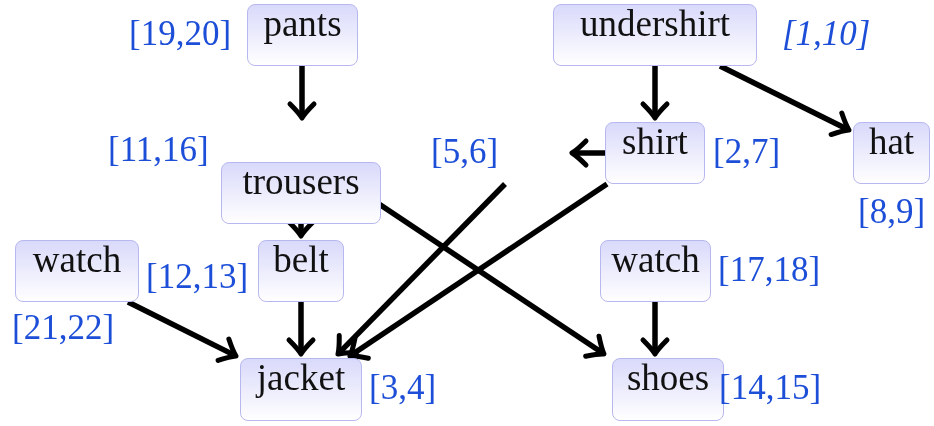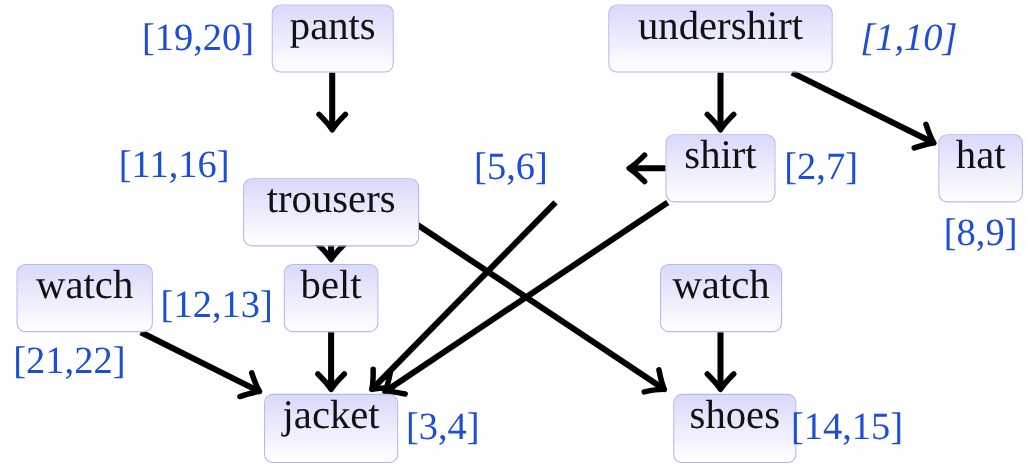--- a/index.html
+++ b/index.html
@@ -114,15 +114,16 @@
     </div>
 
   <div class="label" style="left:129px;top:16px;">[19,20]</div>
   <div class="label" style="left:782px;top:16px;font-style:italic;">[1,10]</div>
   <div class="label" style="left:108px;top:132px;">[11,16]</div>
   <div class="label" style="left:431px;top:134px;">[5,6]</div>
   <div class="label" style="left:713px;top:134px;">[2,7]</div>
   <div class="label" style="left:858px;top:194px;">[8,9]</div>
   <div class="label" style="left:12px;top:310px;">[21,22]</div>
   <div class="label" style="left:146px;top:259px;">[12,13]</div>
+  <div class="label" style="left:718px;top:252px;">[17,18]</div>
   <div class="label" style="left:369px;top:370px;">[3,4]</div>
   <div class="label" style="left:719px;top:370px;">[14,15]</div>
 </div>
 
 </body></html>

